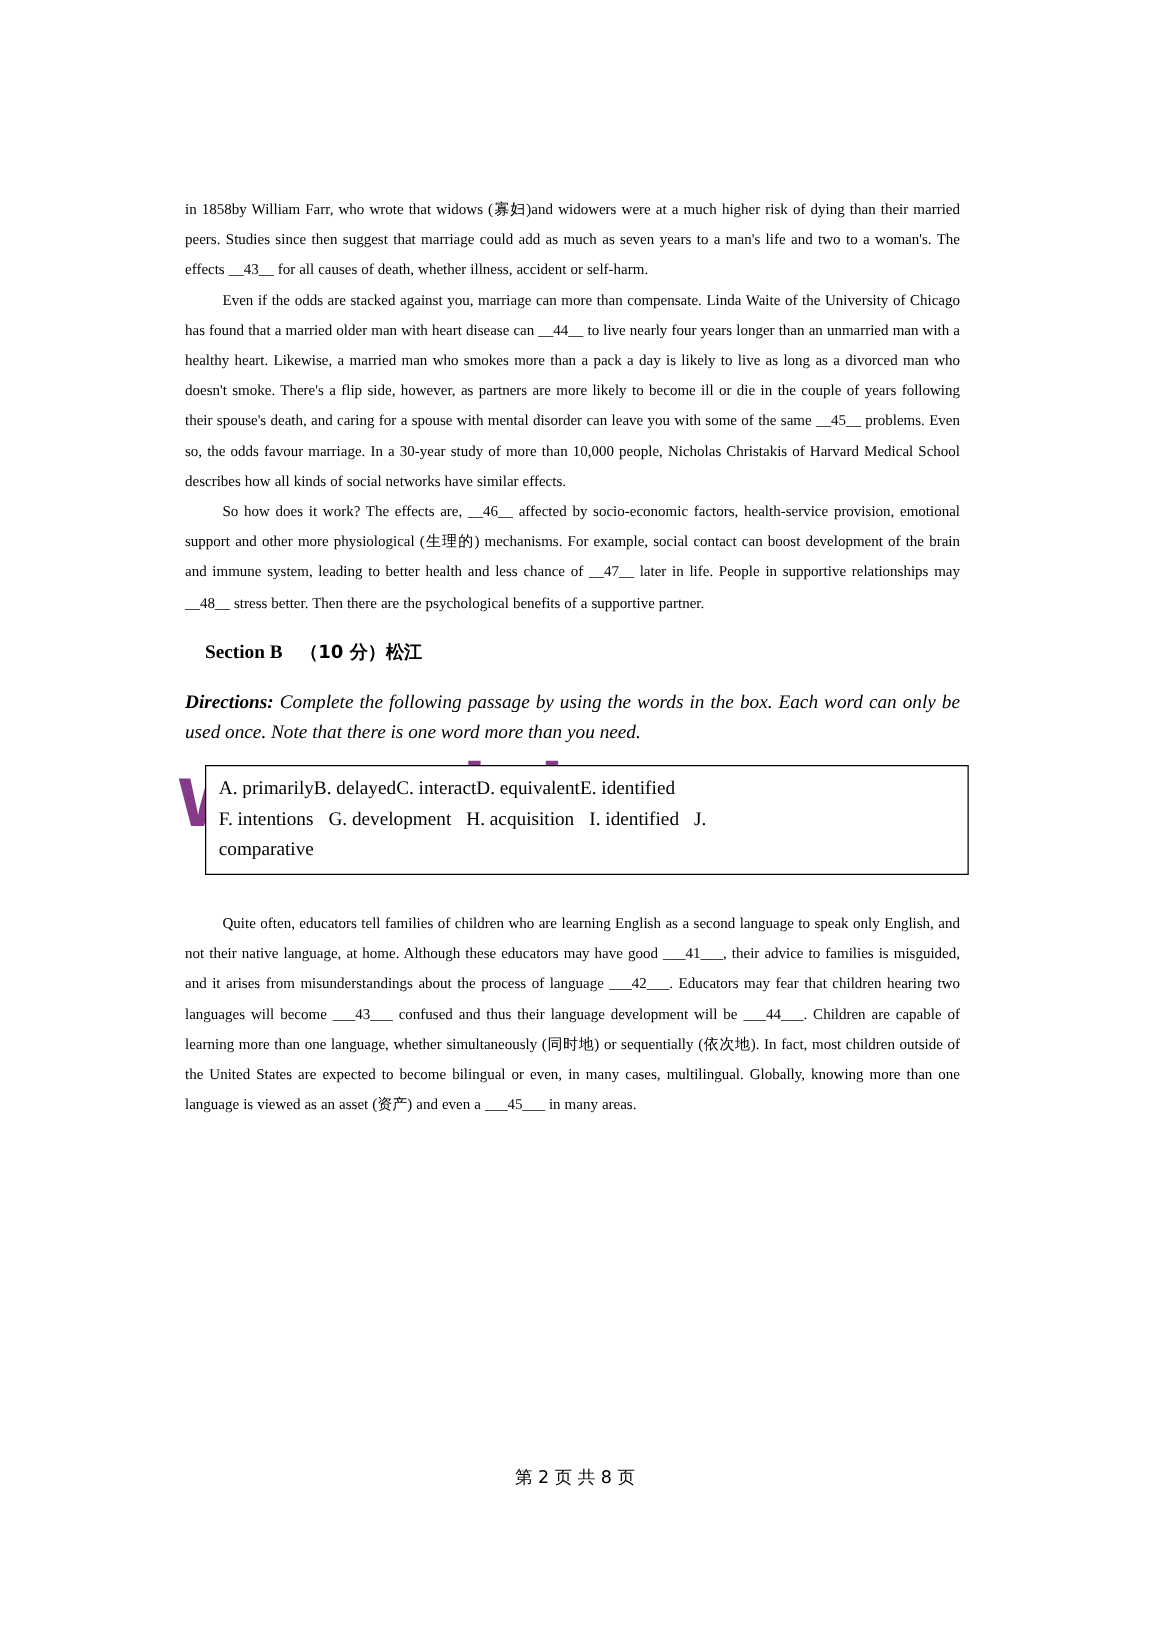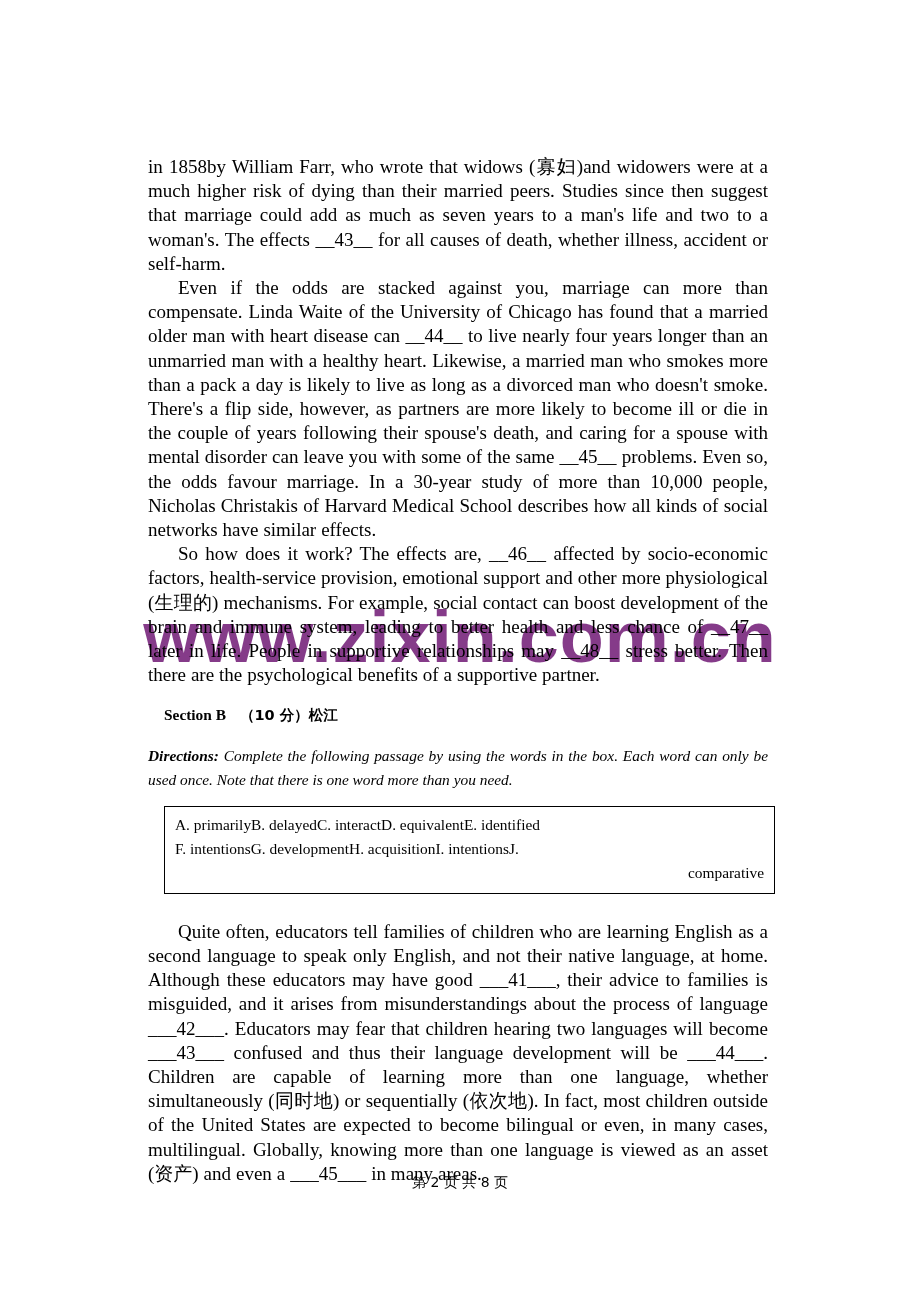--- a/index.html
+++ b/index.html
@@ -50,21 +50,21 @@
     pointer-events: none;
     z-index: 5;
     user-select: none;
   }
 
   
   .para {
     position: relative;
     z-index: 10;
     margin: 0;
-    font-size: 19px;
+    font-size: 12px;
     line-height: 24.2px;
     text-align: justify;
     text-justify: inter-word;
     word-spacing: 0.2px;
   }
   .para.indent {
     text-indent: 30px;
   }
   .para.noindent {
     text-indent: 0;
@@ -130,21 +130,21 @@
   .wordbox-line.justify-row {
     display: block;
   }
   .wordbox-line.justify-row::after {
     content: "";
     display: inline-block;
     width: 100%;
     height: 0;
   }
   .wordbox-line.last-row {
-    text-align: right;
+    text-align: left;
   }
   .wordbox-line .wb-item {
     white-space: nowrap;
   }
 
   .gap-after-box {
     height: 26px;
   }
 
   
@@ -190,25 +190,25 @@
       <div class="wordbox">
 
         <div class="wordbox-line justify-row" style="display: flex; justify-content: space-between; align-items: baseline;">
           <span class="wb-item">A. primarily</span>
           <span class="wb-item">B. delayed</span>
           <span class="wb-item">C. interact</span>
           <span class="wb-item">D. equivalent</span>
           <span class="wb-item">E. identified</span>
         </div>
 
-        <div class="wordbox-line justify-row" style="display: flex; justify-content: space-between; align-items: baseline;">
+        <div class="wordbox-line justify-row" style="display: flex; justify-content: space-between; align-items: baseline; gap: 12px;">
           <span class="wb-item">F.  intentions</span>
           <span class="wb-item">G.  development</span>
           <span class="wb-item">H.  acquisition</span>
-          <span class="wb-item">I.  intentions</span>
+          <span class="wb-item">I.  identified</span>
           <span class="wb-item">J.</span>
         </div>
 
         <div class="wordbox-line last-row">
           <span class="wb-item">comparative</span>
         </div>
 
 
       </div>
     </div>

